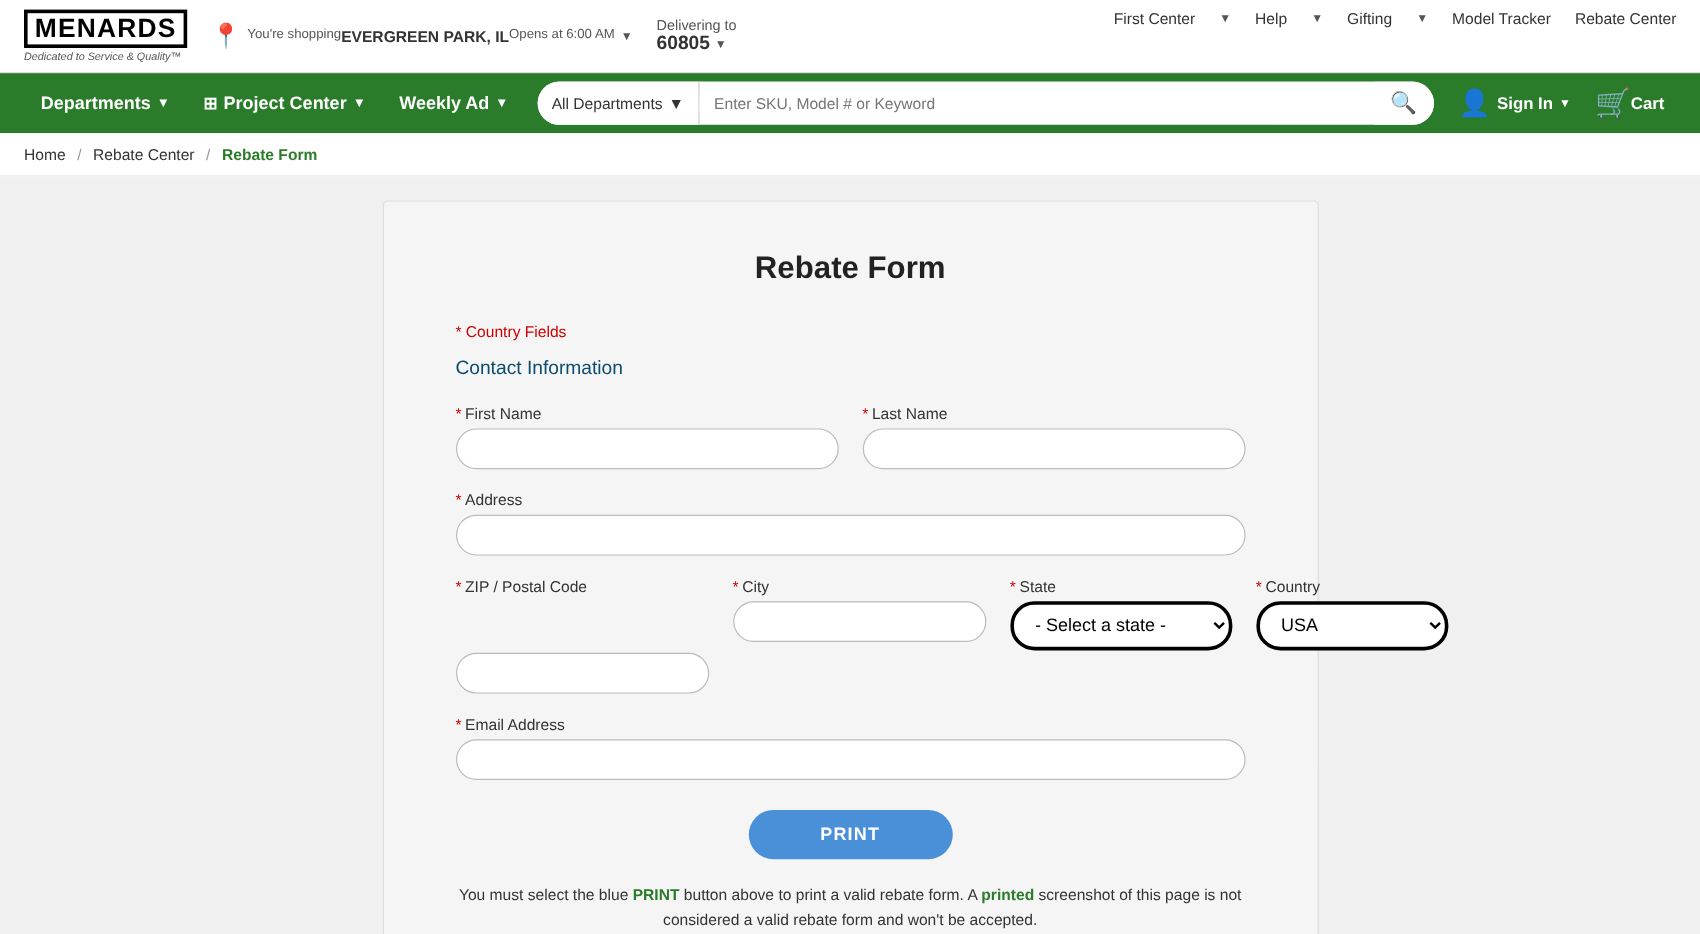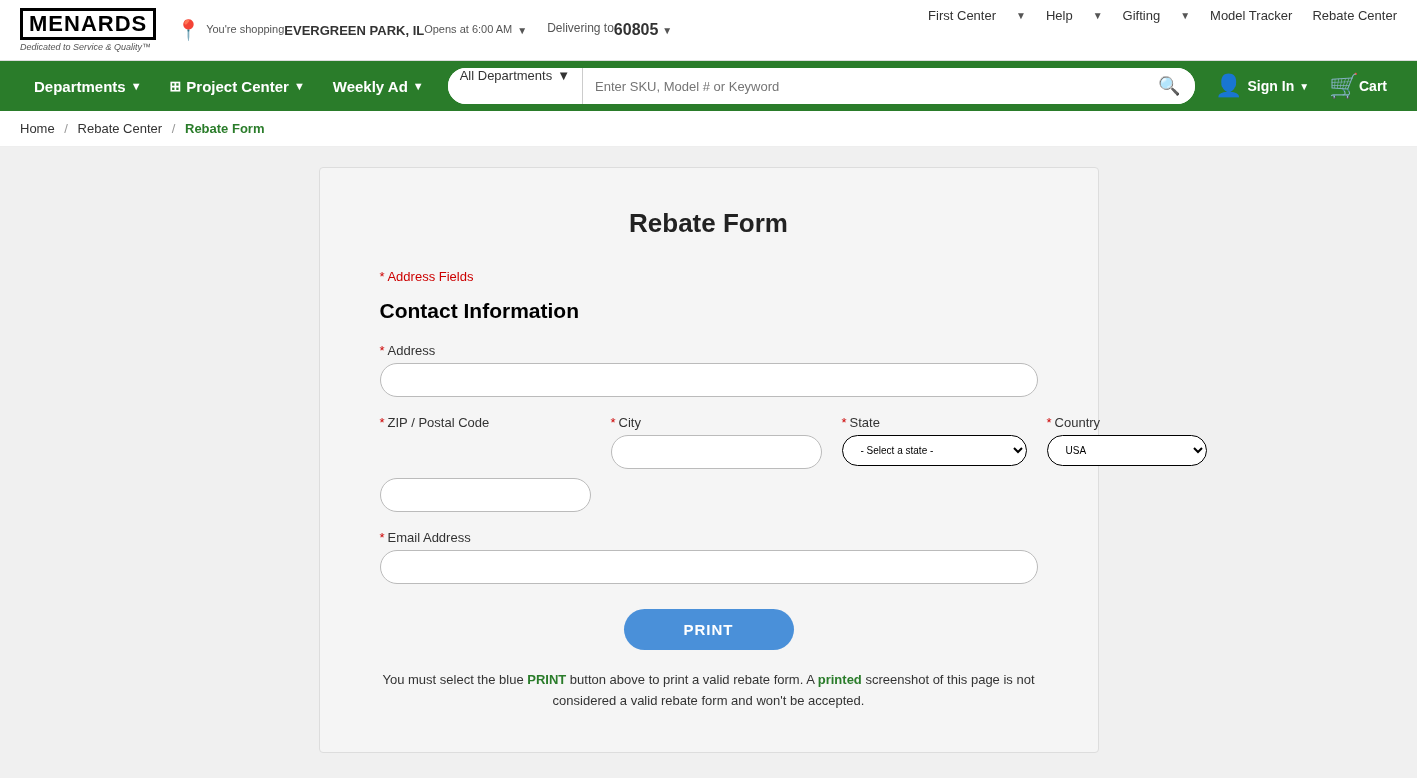--- a/index.html
+++ b/index.html
@@ -22,21 +22,21 @@
       color: #000;
       border: 3px solid #000;
       padding: 2px 6px;
       letter-spacing: 1px;
       line-height: 1;
     }
     .logo-tagline { font-size: 9px; font-style: italic; color: #555; margin-top: 2px; }
     .store-info { display: flex; align-items: center; gap: 5px; font-size: 12px; }
     .store-info-details { display: flex; flex-direction: row; }
     .store-pin { color: #2a7c2a; font-size: 20px; }
-    .delivery-info { font-size: 12px; display: flex; }
+    .delivery-info { font-size: 12px; display: flex; flex-direction: column; }
     .delivery-label { color: #555; }
     .delivery-zip { font-weight: bold; font-size: 16px; }
     .chevron { font-size: 10px; color: #555; }
     .top-bar-right { display: flex; align-items: center; gap: 20px; font-size: 13px; }
     .top-bar-right a { color: #333; text-decoration: none; }
 
     
     .nav-bar {
       background: #2a7c2a;
       display: flex;
@@ -63,22 +63,22 @@
       display: flex;
       align-items: center;
       margin: 0 10px;
       background: #fff;
       border-radius: 25px;
       overflow: hidden;
       height: 36px;
     }
     .search-dept {
       display: flex;
-      align-items: flex-start;
-      padding: 0 12px;
+      align-items: center;
+      padding: 16px 12px;
       font-size: 13px;
       color: #333;
       border-right: 1px solid #ccc;
       height: 100%;
       cursor: pointer;
       white-space: nowrap;
       background: #fff;
       gap: 5px;
     }
     .search-input {
@@ -153,23 +153,23 @@
       color: #333;
       line-height: 1.6;
       margin-bottom: 25px;
     }
     .required-note {
       color: #cc0000;
       font-size: 13px;
       margin-bottom: 15px;
     }
     .section-title {
-      font-size: 21px;
-      font-weight: bold;
-      color: #000000;
+      font-size: 16px;
+      font-weight: normal;
+      color: #0c4a6e;
       margin-bottom: 20px;
     }
     .form-row {
       display: flex;
       gap: 20px;
       margin-bottom: 18px;
     }
     .form-group {
       display: flex;
       flex-direction: column;
@@ -184,24 +184,24 @@
     .form-label .required-star { color: #cc0000; margin-right: 3px; }
     .form-input {
       border: 1px solid #bbb;
       border-radius: 20px;
       padding: 8px 14px;
       font-size: 14px;
       outline: none;
       background: #fff;
     }
     .form-select {
-      border: 1px solid #000000;
+      border: 3px solid #000000;
       border-radius: 20px;
       padding: 8px 14px;
-      font-size: 10px;
+      font-size: 15px;
       outline: none;
       background: #fff;
       appearance: auto;
       cursor: pointer;
     }
     .print-btn {
       display: block;
       margin: 25px auto 20px;
       background: #4a90d9;
       color: #fff;
@@ -298,24 +298,38 @@
   <span class="breadcrumb-sep">/</span>
   <a href="#">Rebate Center</a>
   <span class="breadcrumb-sep">/</span>
   <span class="breadcrumb-current">Rebate Form</span>
 </div>
 
 <div class="main-content">
   <h1 class="page-title">Rebate Form</h1>
 
 
-  <p class="required-note">* Address Fields</p>
+  <p class="required-note">* Country Fields</p>
 
   <h2 class="section-title">Contact Information</h2>
 
+  <div class="form-row">
+    <div class="form-group">
+      <label class="form-label">
+        <span class="required-star">*</span><span>First Name</span>
+      </label>
+      <input class="form-input" type="text" style="">
+    </div>
+    <div class="form-group">
+      <label class="form-label">
+        <span class="required-star">*</span><span>Last Name</span>
+      </label>
+      <input class="form-input" type="text" style="">
+    </div>
+  </div>
 
   <div class="form-row">
     <div class="form-group full">
       <label class="form-label">
         <span class="required-star">*</span><span>Address</span>
       </label>
       <input class="form-input" type="text" style="border-radius: 20px;">
     </div>
   </div>
 

